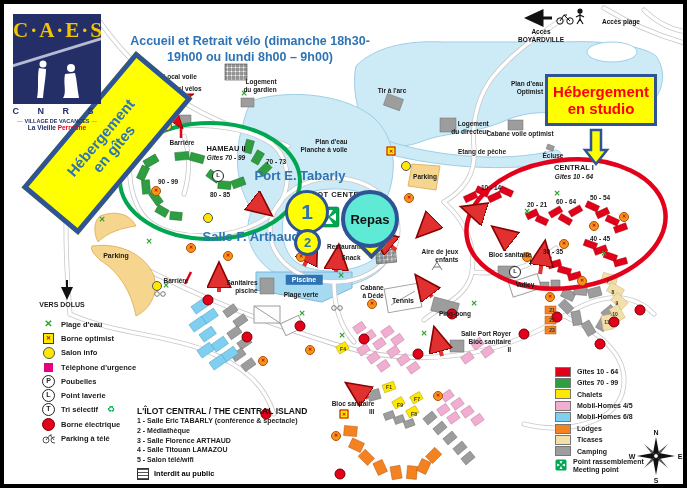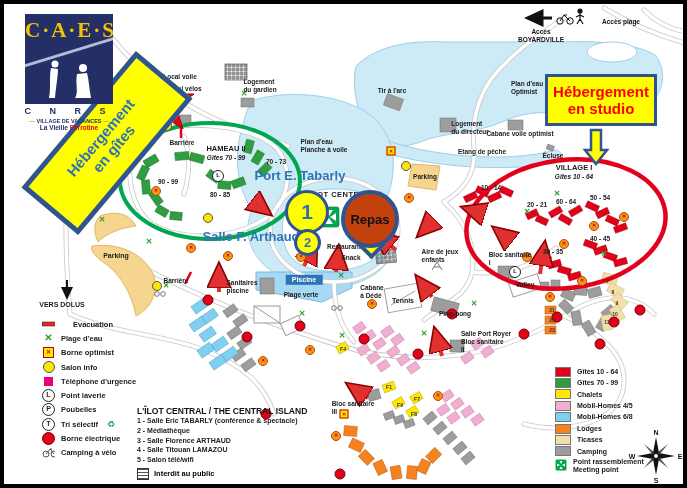--- a/index.html
+++ b/index.html
@@ -1,41 +1,41 @@
 <!DOCTYPE html>
 <html><head>
 <meta charset="utf-8">
 <style>
   html,body{margin:0;padding:0;background:#888;}
   .stage{position:relative;width:687px;height:488px;background:#fff;border:4px solid #000;
     box-sizing:border-box;overflow:hidden;font-family:"Liberation Sans",sans-serif;}
   .stage svg.base{position:absolute;left:0;top:0;z-index:1;}
   
   .lbl{position:absolute;transform:translate(-50%,-50%);font:bold 6.5px/1.2 "Liberation Sans",sans-serif;
-    color:#1a1a1a;white-space:pre-line;text-align:left;z-index:6;}
+    color:#1a1a1a;white-space:pre-line;text-align:right;z-index:6;}
   .lbl.sz7{font-size:7px}.lbl.sz8{font-size:7.5px}
   .lbl.it{font-style:italic}
   .lbl.blue{color:#2e74b5;font-size:13px;white-space:nowrap;}
   .lbl.piscine{background:#2e74b5;color:#fff;padding:1px 6px;font-size:7px;white-space:nowrap;}
   
   .note{position:absolute;left:112px;top:30px;width:268px;text-align:center;z-index:8;
     font:bold 12.5px/1.25 "Liberation Sans",sans-serif;color:#2e74b5;white-space:pre-line;}
   .banner-gites{position:absolute;left:14px;top:102px;width:168px;height:64px;background:#ffff00;
     border:5px solid #2f5496;transform:rotate(-50deg);z-index:8;display:flex;align-items:center;justify-content:center;
     font:bold 15px/1.15 "Liberation Sans",sans-serif;color:#2e74b5;text-align:center;white-space:pre-line;}
   .box-studio{position:absolute;left:541px;top:70px;width:112px;height:52px;background:#ffff00;
     border:3.5px solid #2f5496;z-index:8;display:flex;align-items:center;justify-content:center;
     font:bold 15px/1.15 "Liberation Sans",sans-serif;color:#ff0000;text-align:center;white-space:pre-line;box-sizing:border-box;}
   .circ{position:absolute;border-radius:50%;background:#ffff00;border:3.5px solid #2f5496;z-index:8;
     display:flex;align-items:center;justify-content:center;color:#2e74b5;font-weight:bold;box-sizing:border-box;}
   .circ.c1{left:281px;top:186px;width:44px;height:44px;font-size:21px;}
   .circ.c2{left:290px;top:225px;width:27px;height:27px;font-size:13px;}
   .repas-tail{position:absolute;left:357px;top:230px;width:17px;height:17px;background:#ffff00;
     border-right:4px solid #2f5496;border-bottom:4px solid #2f5496;transform:rotate(45deg);z-index:7;}
-  .repas{position:absolute;left:337px;top:186px;width:58px;height:58px;border-radius:50%;background:#c2410c;
+  .repas{position:absolute;left:337px;top:186px;width:58px;height:58px;border-radius:50%;background:#5eead4;
     border:4px solid #2f5496;z-index:8;display:flex;align-items:center;justify-content:center;
     font:bold 13px "Liberation Sans",sans-serif;color:#111;box-sizing:border-box;}
   
   .mk{position:absolute;transform:translate(-50%,-50%);z-index:5;line-height:1;}
   .mk-ext{width:8px;height:8px;border-radius:50%;background:#f7941d;border:1px solid #b05000;
     color:#c00000;font:bold 5px/7px "Liberation Sans",sans-serif;text-align:center;}
   .mk-ext::after{content:"\2715";}
   .mk-bi{width:7px;height:7px;background:#ffe800;border:1px solid #c00000;color:#c00000;
     font:bold 5px/6px "Liberation Sans",sans-serif;text-align:center;}
   .mk-bi::after{content:"\2715";}
@@ -43,21 +43,21 @@
   .mk-eau::after{content:"\2715";}
   .mk-info{width:8px;height:8px;border-radius:50%;background:#ffe800;border:1px solid #555;}
   .mk-elec{width:9px;height:9px;border-radius:50%;background:#e2001a;border:1px solid #7a0000;}
   .mk-circ{width:10px;height:10px;border-radius:50%;background:#fff;border:1px solid #222;color:#222;
     font:bold 6px/9px "Liberation Sans",sans-serif;text-align:center;}
   .mk-rec{color:#00a650;font:bold 8px/8px "DejaVu Sans",sans-serif;}
   .mk-rec::after{content:"\267B";}
   .mk-tel{width:7px;height:7px;background:#e6007e;}
   .mk-chalet,.mk-num{font:bold 5px/5px "Liberation Sans",sans-serif;color:#333;}
   
-  .logo{position:absolute;left:8px;top:10px;width:90px;z-index:8;text-align:center;margin-left:12px;}
+  .logo{position:absolute;left:8px;top:10px;width:90px;z-index:8;text-align:center;}
   .logo .sq{position:relative;width:88px;height:90px;background:#232f66;margin:0 auto;overflow:hidden;}
   .logo .acr{position:absolute;left:0;right:0;top:4px;font:bold 21px "Liberation Serif",serif;color:#f5c400;letter-spacing:2px;}
   .logo .streak{position:absolute;left:-12px;top:34px;width:130px;height:3px;background:#cfd4e6;transform:rotate(-17deg);opacity:.85;}
   .logo .cnrs{margin-top:2px;font:bold 9px "Liberation Sans",sans-serif;color:#232f66;letter-spacing:8px;}
   .logo .vv{margin-top:2px;font:bold 5.5px "Liberation Sans",sans-serif;color:#232f66;}
   .logo .vv::before,.logo .vv::after{content:"\2014";color:#f08a00;margin:0 2px;}
   .logo .nm{font:bold 6.5px "Liberation Sans",sans-serif;}
   .logo .nm .n1{color:#232f66}.logo .nm .n2{color:#e2001a}
   
   .legendL{position:absolute;left:38px;top:313px;z-index:9;}
@@ -497,36 +497,38 @@
 II</div>
   <div class="lbl" style="left:349px;top:404px">Bloc sanitaire
 III</div>
   <div class="lbl" style="left:521px;top:281px">Volley</div>
 
   <div class="lbl sz8" style="left:222px;top:144px">HAMEAU II</div>
   <div class="lbl it" style="left:222px;top:154px">Gîtes 70 - 99</div>
   <div class="lbl" style="left:164px;top:178px">90 - 99</div>
   <div class="lbl" style="left:216px;top:191px">80 - 85</div>
   <div class="lbl" style="left:272px;top:158px">70 - 73</div>
-  <div class="lbl sz8" style="left:570px;top:163px">VILLAGE I</div>
+  <div class="lbl sz8" style="left:570px;top:163px">CENTRAL I</div>
   <div class="lbl it" style="left:570px;top:173px">Gîtes 10 - 64</div>
   <div class="lbl" style="left:487px;top:184px">10 - 14</div>
   <div class="lbl" style="left:533px;top:201px">20 - 21</div>
   <div class="lbl" style="left:562px;top:198px">60 - 64</div>
   <div class="lbl" style="left:596px;top:194px">50 - 54</div>
   <div class="lbl" style="left:596px;top:235px">40 - 45</div>
   <div class="lbl" style="left:549px;top:248px">30 - 35</div>
 
   <div class="lbl blue" style="left:296px;top:172px">Port E. Tabarly</div>
   <div class="lbl blue" style="left:247px;top:233px">Salle F. Arthaud</div>
 
   <div class="access-lbl" style="left:537px;top:24px">Accès
 BOYARDVILLE</div>
   <div class="access-lbl" style="left:617px;top:14px">Accès plage</div>
 
+  <div class="note">Accueil et Retrait vélo (dimanche 18h30-
+19h00 ou lundi 8h00 – 9h00)</div>
   <div class="banner-gites">Hébergement
 en gîtes</div>
   <div class="box-studio">Hébergement
 en studio</div>
   <div class="circ c1">1</div>
   <div class="circ c2">2</div>
   <div class="repas-tail"></div>
   <div class="repas">Repas</div>
 
   <div class="logo">
@@ -543,28 +545,20 @@
       </svg>
     </div>
     <div class="cnrs">C N R S</div>
     <div class="vv">VILLAGE DE VACANCES</div>
     <div class="nm"><span class="n1">La Vieille </span><span class="n2">Perrotine</span></div>
   </div>
 
   <div class="legendL">
     <div class="lg-row">
       <span class="lg-ic">
-        <svg width="26" height="10">
-            <polygon points="0,3 14,3 14,0 25,5 14,10 14,7 0,7" fill="#d02f2f" stroke="#7a1010" stroke-width="0.6"></polygon>
-          </svg>
-      </span>
-      <span class="lab" style="margin-left:12px">Evacuation</span>
-    </div>
-    <div class="lg-row">
-      <span class="lg-ic">
           <span class="ic-eau">✕</span>
         </span>
       <span class="lab">Plage d'eau</span>
     </div>
     <div class="lg-row">
       <span class="lg-ic">
           <span class="ic-bi"></span>
         </span>
       <span class="lab">Borne optimist</span>
     </div>
@@ -575,29 +569,29 @@
       <span class="lab" actable="false">Salon info</span>
     </div>
     <div class="lg-row">
       <span class="lg-ic">
           <span class="ic-tel"></span>
         </span>
       <span class="lab">Téléphone d'urgence</span>
     </div>
     <div class="lg-row">
       <span class="lg-ic">
+          <span class="ic-circ">P</span>
+        </span>
+      <span class="lab">Poubelles</span>
+    </div>
+    <div class="lg-row">
+      <span class="lg-ic">
           <span class="ic-circ">L</span>
         </span>
       <span class="lab">Point laverie</span>
-    </div>
-    <div class="lg-row">
-      <span class="lg-ic">
-          <span class="ic-circ">P</span>
-        </span>
-      <span class="lab">Poubelles</span>
     </div>
     <div class="lg-row">
       <span class="lg-ic">
           <span class="ic-circ">T</span>
         </span>
       <span class="lab">Tri sélectif</span>
       <span class="ic-rec"></span>
     </div>
     <div class="lg-row">
       <span class="lg-ic">
@@ -606,21 +600,21 @@
       <span class="lab">Borne électrique</span>
     </div>
     <div class="lg-row">
       <span class="lg-ic">
         <svg width="16" height="11" fill="none" stroke="#555" stroke-width="1">
             <circle cx="4" cy="7" r="3"></circle>
             <circle cx="12" cy="7" r="3"></circle>
             <path d="M4,7 L8,2 L12,7 M8,2 L10,2"></path>
           </svg>
       </span>
-      <span class="lab">Camping à vélo</span>
+      <span class="lab">Parking à télé</span>
     </div>
   </div>
 
   <div class="central">
     <div class="ttl">L'ÎLOT CENTRAL / THE CENTRAL ISLAND</div>
     <div class="itm">1 - Salle Eric TABARLY (conférence &amp; spectacle)</div>
     <div class="itm">2 - Médiathèque</div>
     <div class="itm">3 - Salle Florence ARTHAUD</div>
     <div class="itm">4 - Salle Titouan LAMAZOU</div>
     <div class="itm">5 - Salon télé/wifi</div>

